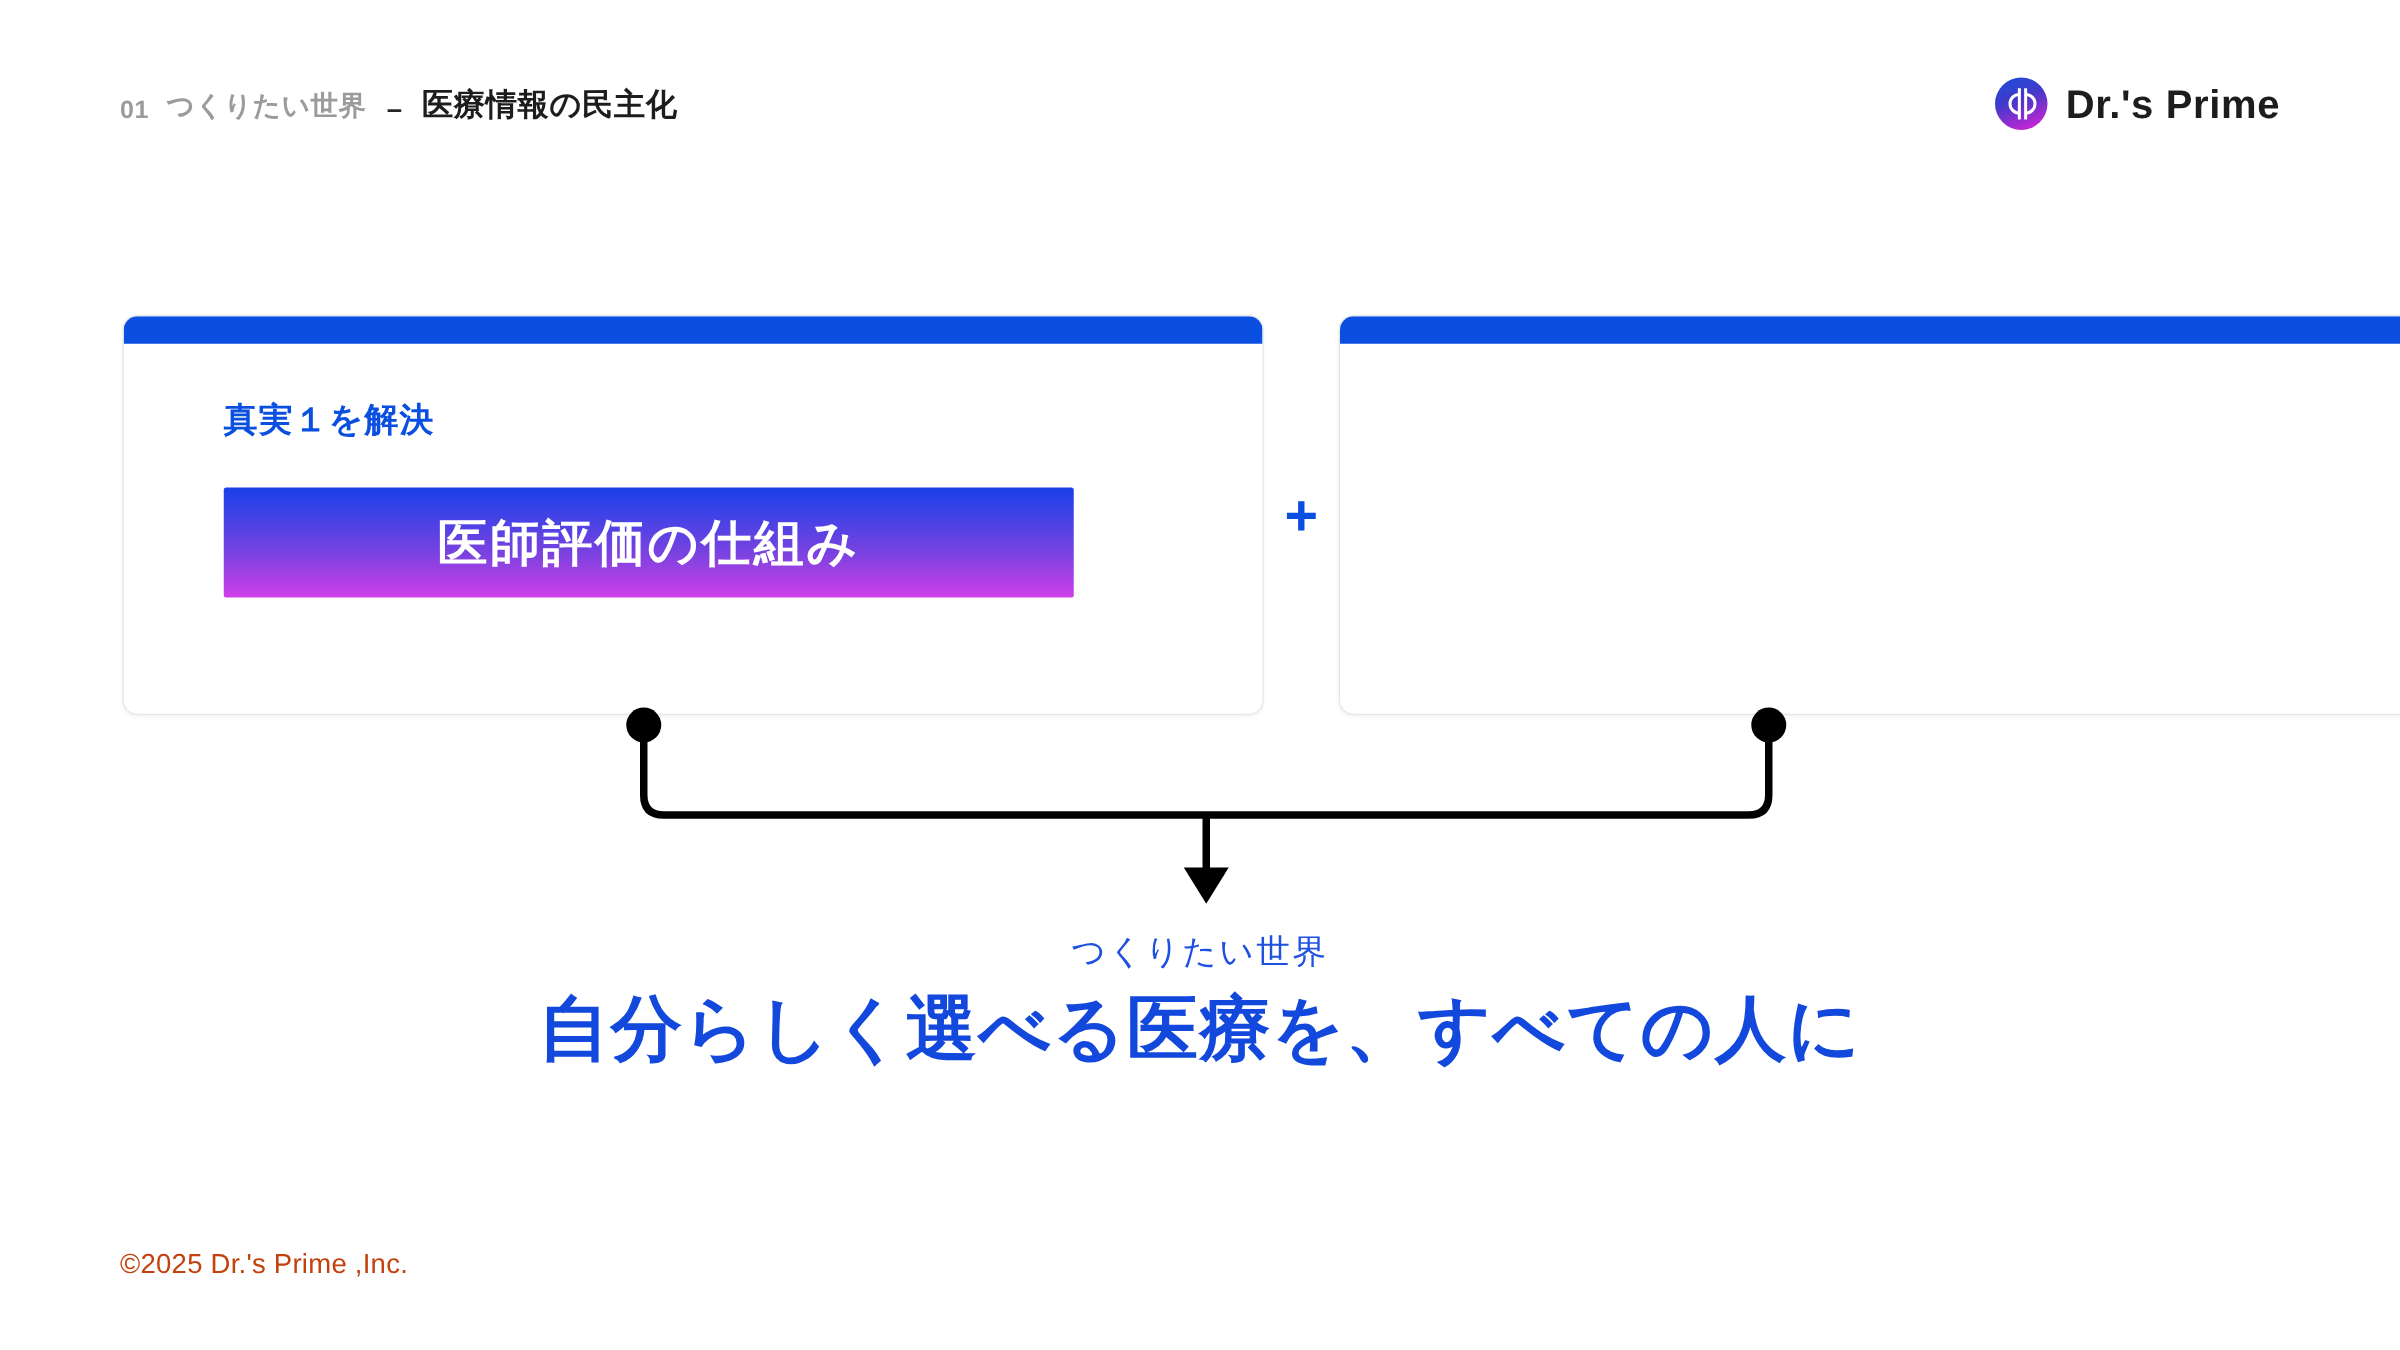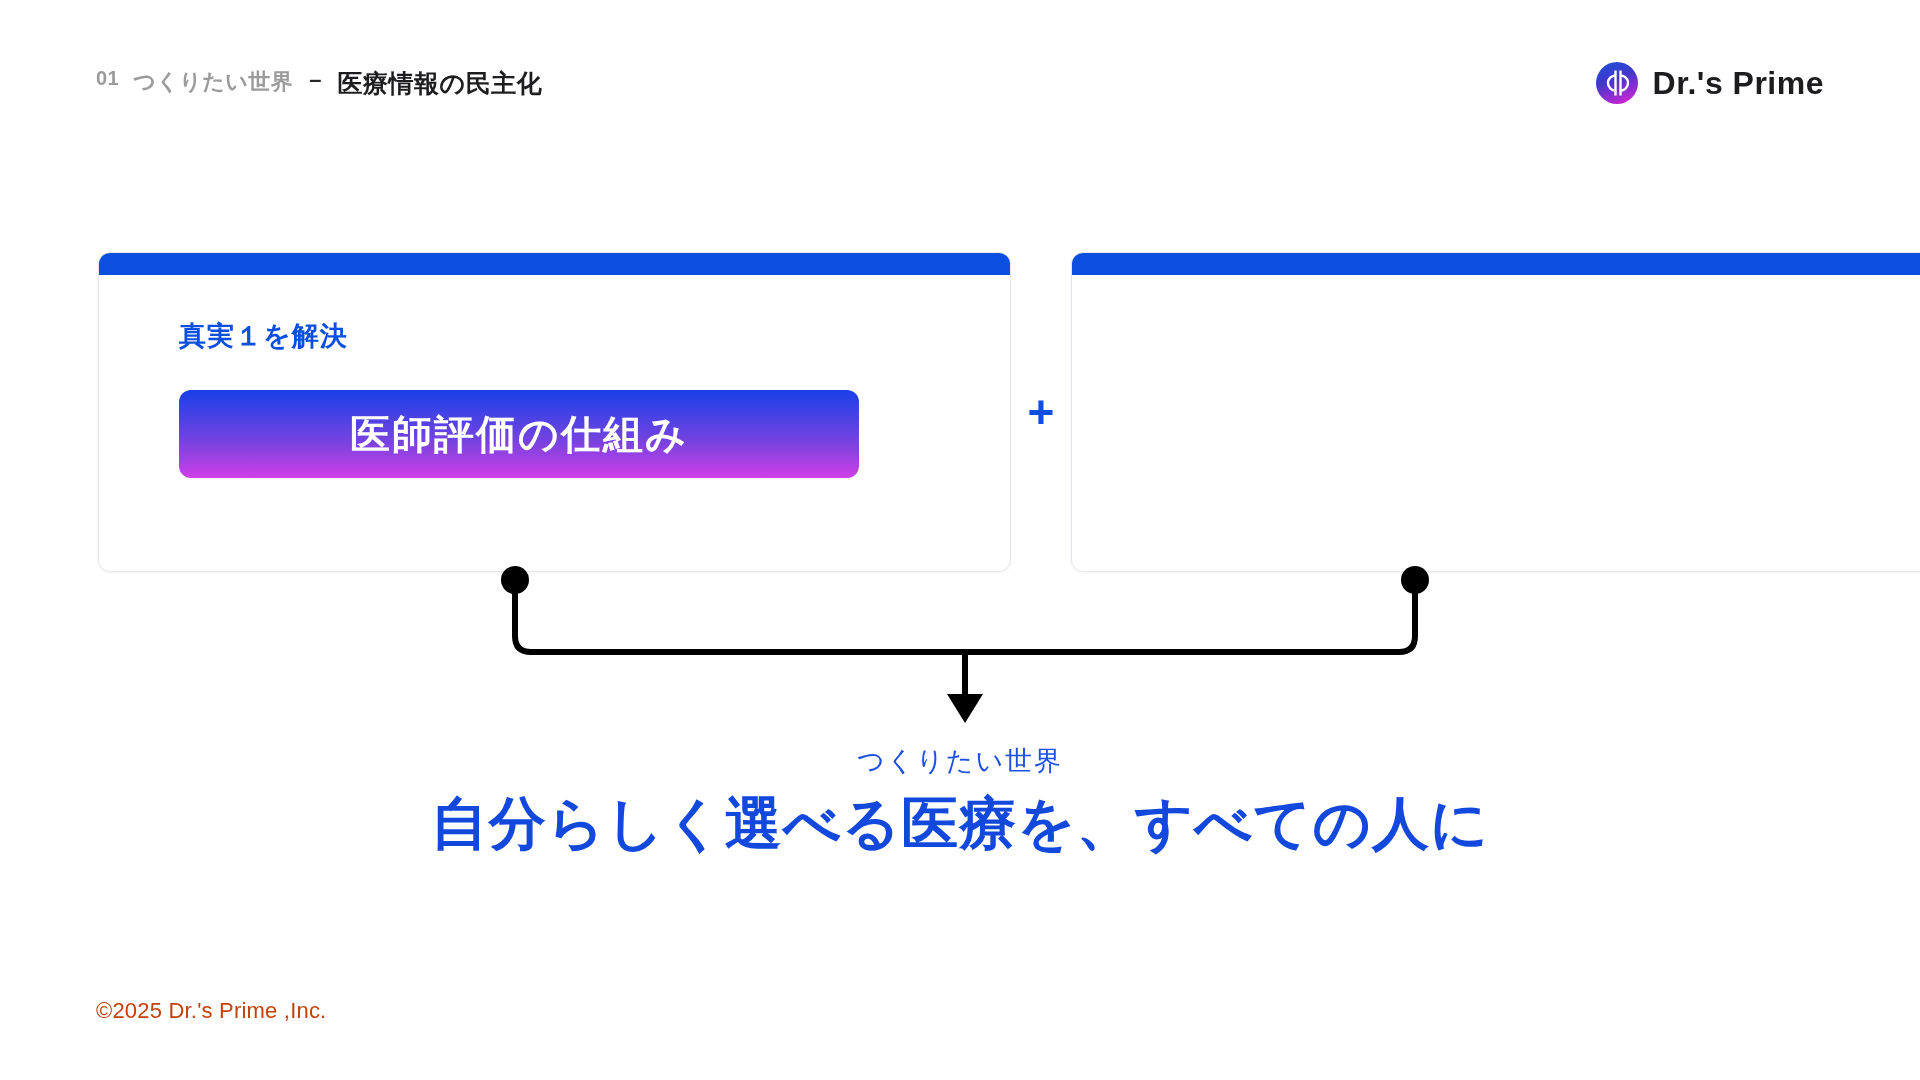--- a/index.html
+++ b/index.html
@@ -22,21 +22,21 @@
     top: 56px;
     left: 96px;
     right: 96px;
     height: 54px;
     display: flex;
     align-items: center;
     justify-content: space-between;
   }
   .header-left {
     display: flex;
-    align-items: flex-start;
+    align-items: flex-end;
     white-space: nowrap;
   }
   .hdr-num {
     font-size: 20px;
     font-weight: 700;
     color: #9b9b9b;
     letter-spacing: 0.5px;
     margin-right: 14px;
   }
   .hdr-section {
@@ -116,21 +116,21 @@
     line-height: 1;
   }
   .pill {
     margin-top: 40px;
     width: 680px;
     height: 88px;
     display: flex;
     align-items: center;
     justify-content: center;
     background: linear-gradient(180deg, #1b3fe8 0%, #3b42e6 22%, #7a42e0 60%, #cf3fe8 100%);
-    border-radius: 12px;
+    border-radius: 2px;
   }
   .pill-text {
     font-size: 40px;
     font-weight: 700;
     color: #ffffff;
     letter-spacing: 2px;
   }
 
   .plus-sign {
     width: 60px;

